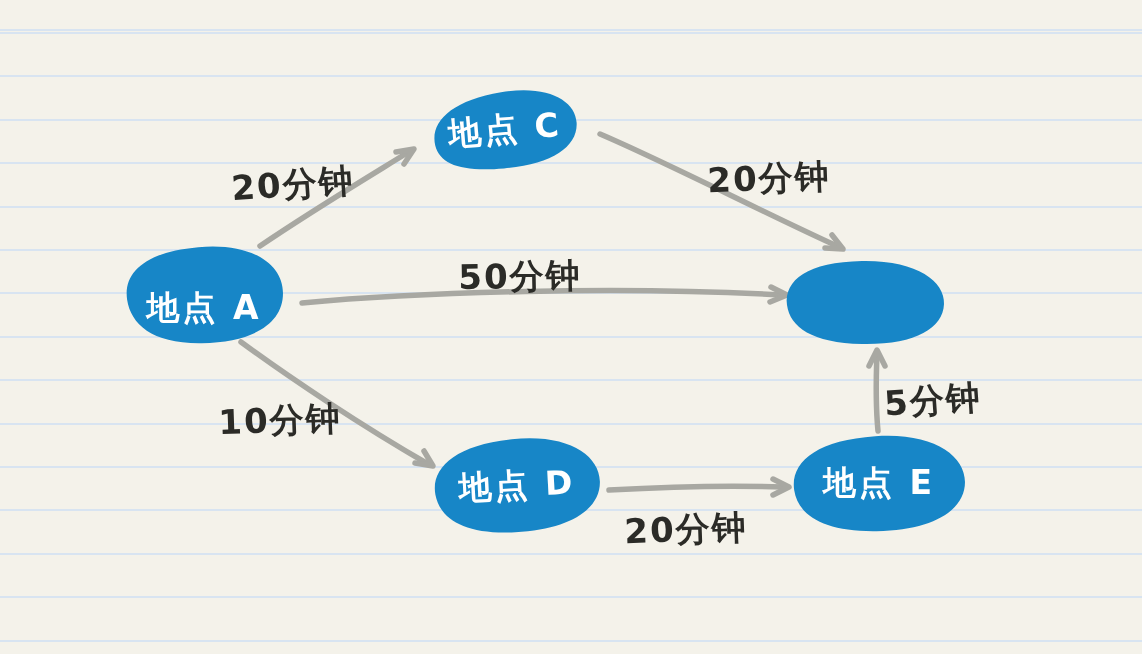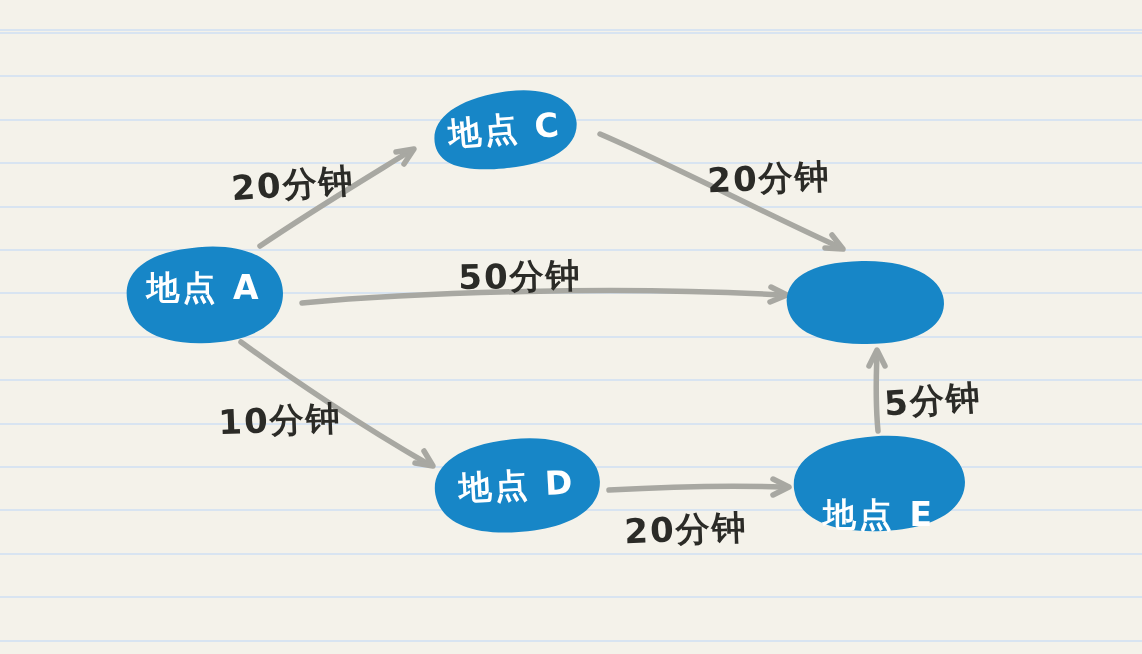--- a/index.html
+++ b/index.html
@@ -81,24 +81,24 @@
     <path class="blob" transform="rotate(-6 506 130)" d="M 434 138 C 431 114, 455 95, 505 92 C 552 89, 578 108, 577 130
              C 576 154, 548 169, 500 168 C 458 167, 437 158, 434 138 Z"></path>
     <path class="blob" d="M 787 305 C 784 280, 808 262, 862 261 C 916 260, 945 281, 944 304
              C 943 329, 914 345, 862 344 C 812 343, 790 327, 787 305 Z"></path>
     <path class="blob" transform="rotate(-4 518 486)" d="M 435 489 C 432 462, 458 441, 515 439 C 570 437, 601 460, 600 487
              C 599 514, 568 533, 512 532 C 462 531, 438 514, 435 489 Z"></path>
     <path class="blob" transform="rotate(-2 880 484)" d="M 794 487 C 791 459, 818 438, 877 436 C 934 434, 966 458, 965 485
              C 964 513, 932 532, 875 531 C 823 530, 797 513, 794 487 Z"></path>
   </svg>
 
-  <div class="node-label" style="left:204px; top:288px;">地点 A</div>
+  <div class="node-label" style="left:204px; top:308px;">地点 A</div>
   <div class="node-label" style="left:505px; top:130px; transform:translate(-50%,-50%) rotate(-5deg);">地点 C</div>
   <div class="node-label" style="left:517px; top:486px; transform:translate(-50%,-50%) rotate(-3deg);">地点 D</div>
-  <div class="node-label" style="left:879px; top:483px;margin-top:32px;">地点 E</div>
+  <div class="node-label" style="left:879px; top:483px;">地点 E</div>
 
   <div class="edge-label" style="left:293px; top:185px; transform:translate(-50%,-50%) rotate(-4deg);">20分钟</div>
   <div class="edge-label" style="left:769px; top:179px; transform:translate(-50%,-50%) rotate(-2deg);">20分钟</div>
   <div class="edge-label" style="left:520px; top:277px; transform:translate(-50%,-50%) rotate(-1deg);">50分钟</div>
   <div class="edge-label" style="left:280px; top:421px; transform:translate(-50%,-50%) rotate(-2deg);">10分钟</div>
   <div class="edge-label" style="left:686px; top:530px; transform:translate(-50%,-50%) rotate(-2deg);">20分钟</div>
   <div class="edge-label" style="left:933px; top:401px; transform:translate(-50%,-50%) rotate(-4deg);">5分钟</div>
 
 </div>
 

